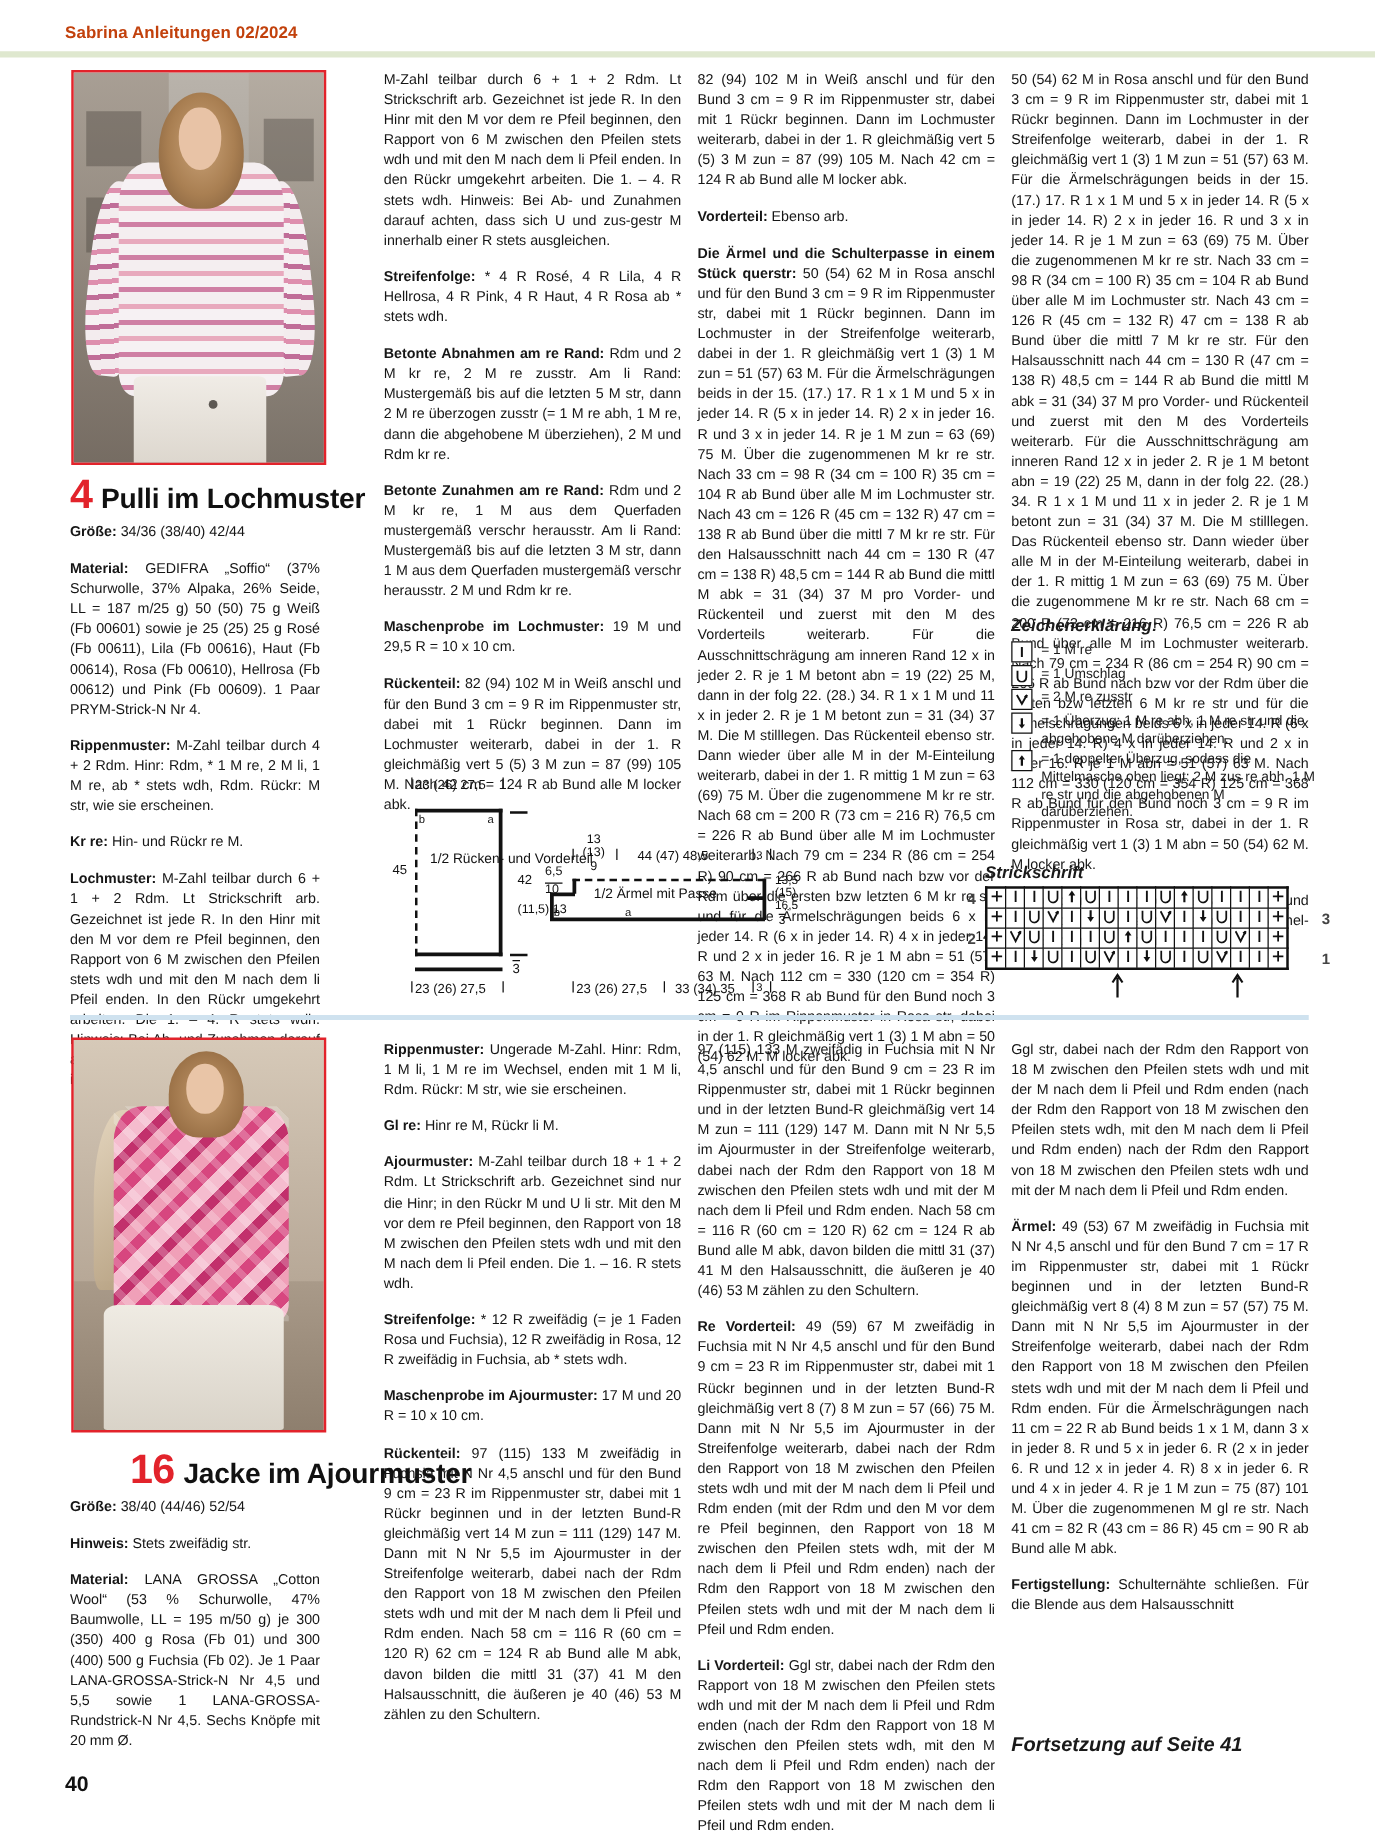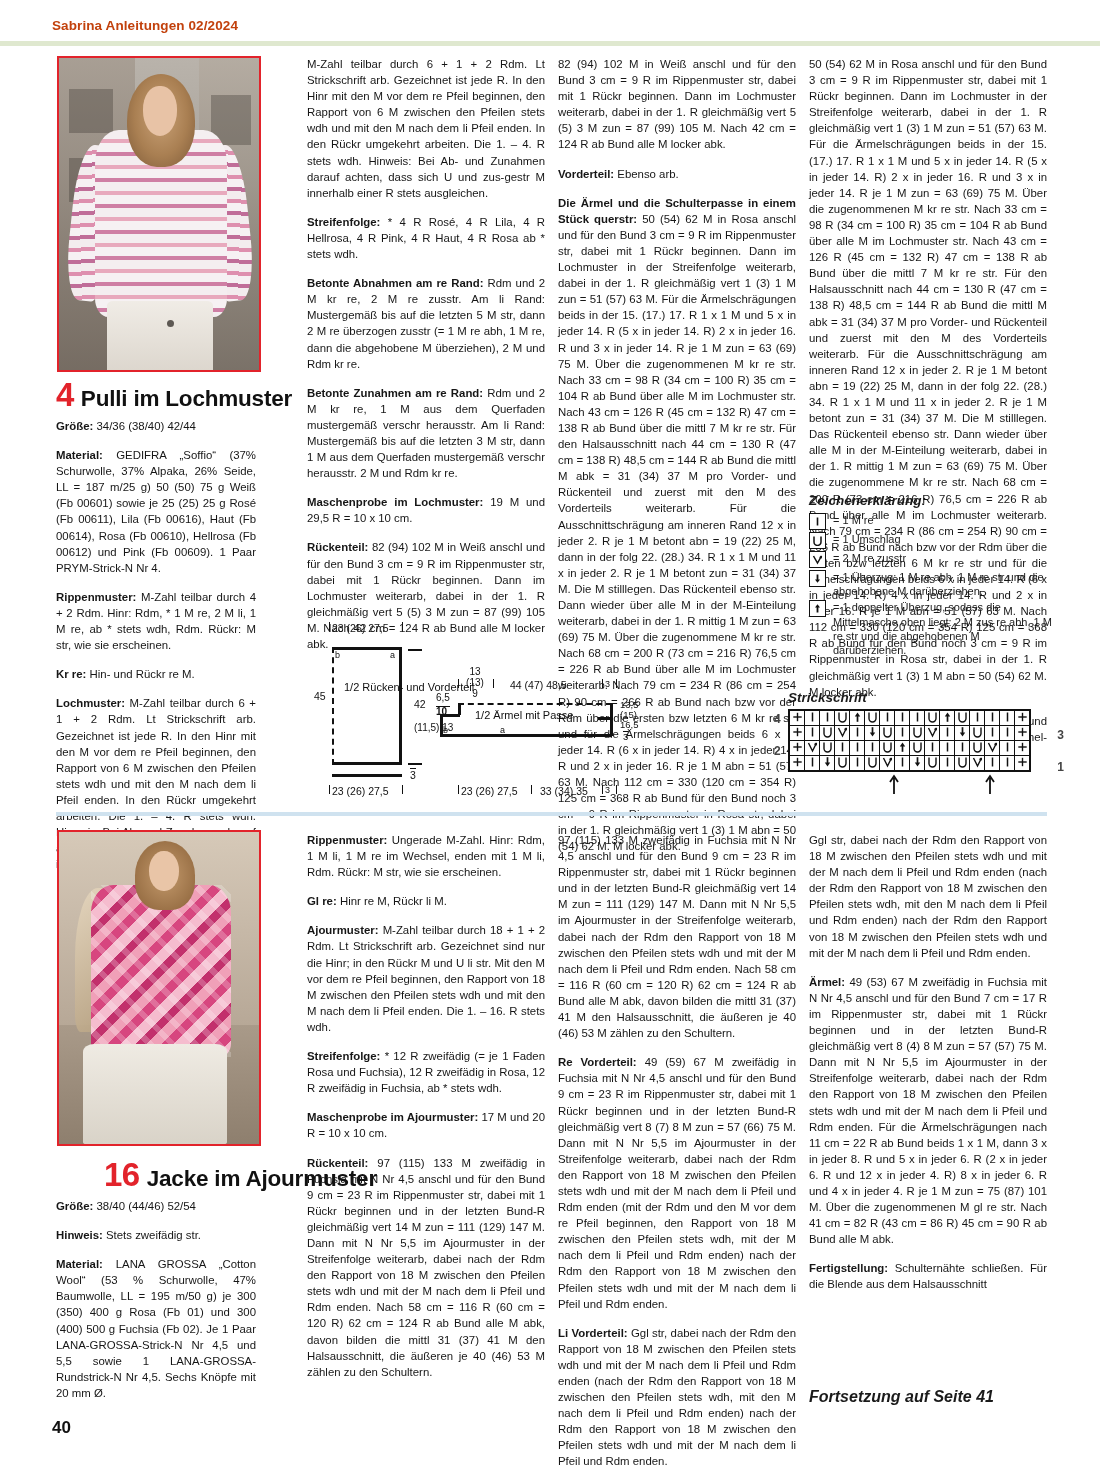--- a/index.html
+++ b/index.html
@@ -340,21 +340,21 @@
 
     <div class="lbl" style="left:84px;top:76px;">42</div>
     <div class="ln" style="left:78px;top:27px;width:14px;height:2px;"></div>
     <div class="ln" style="left:78px;top:141px;width:14px;height:2px;"></div>
     <div class="lbl" style="left:80px;top:146px;border-top:1.5px solid #111;padding-top:0px;">3</div>
 
     <div class="tick" style="left:-1px;top:163px;width:72px;"></div>
     <div class="lbl" style="left:2px;top:163px;">23 (26) 27,5</div>
 
     <div class="lbl" style="left:106px;top:70px;font-size:10px;line-height:11px;border-bottom:1.5px solid #111;padding-bottom:3px;">6,5</div>
-    <div class="lbl" style="left:106px;top:84px;font-size:10px;line-height:11px;font-weight:bold;">10</div>
+    <div class="lbl" style="left:106px;top:84px;font-size:10px;line-height:11px;">10</div>
     <div class="lbl" style="left:84px;top:100px;font-size:10px;">(11,5) 13</div>
 
     <div class="lbl" style="left:133px;top:44px;font-size:10px;line-height:11px;text-align:center;width:24px;">13</div>
     <div class="lbl" style="left:133px;top:55px;font-size:10px;line-height:11px;text-align:center;width:24px;">(13)</div>
     <div class="lbl" style="left:133px;top:66px;font-size:10px;line-height:11px;text-align:center;width:24px;">9</div>
     <div class="tick" style="left:128px;top:57px;width:34px;"></div>
 
     <div class="lbl" style="left:180px;top:57px;">44 (47) 48,5</div>
     <div class="tick" style="left:272px;top:57px;width:13px;"></div>
     <div class="lbl" style="left:275px;top:57px;font-size:9px;">3</div>

